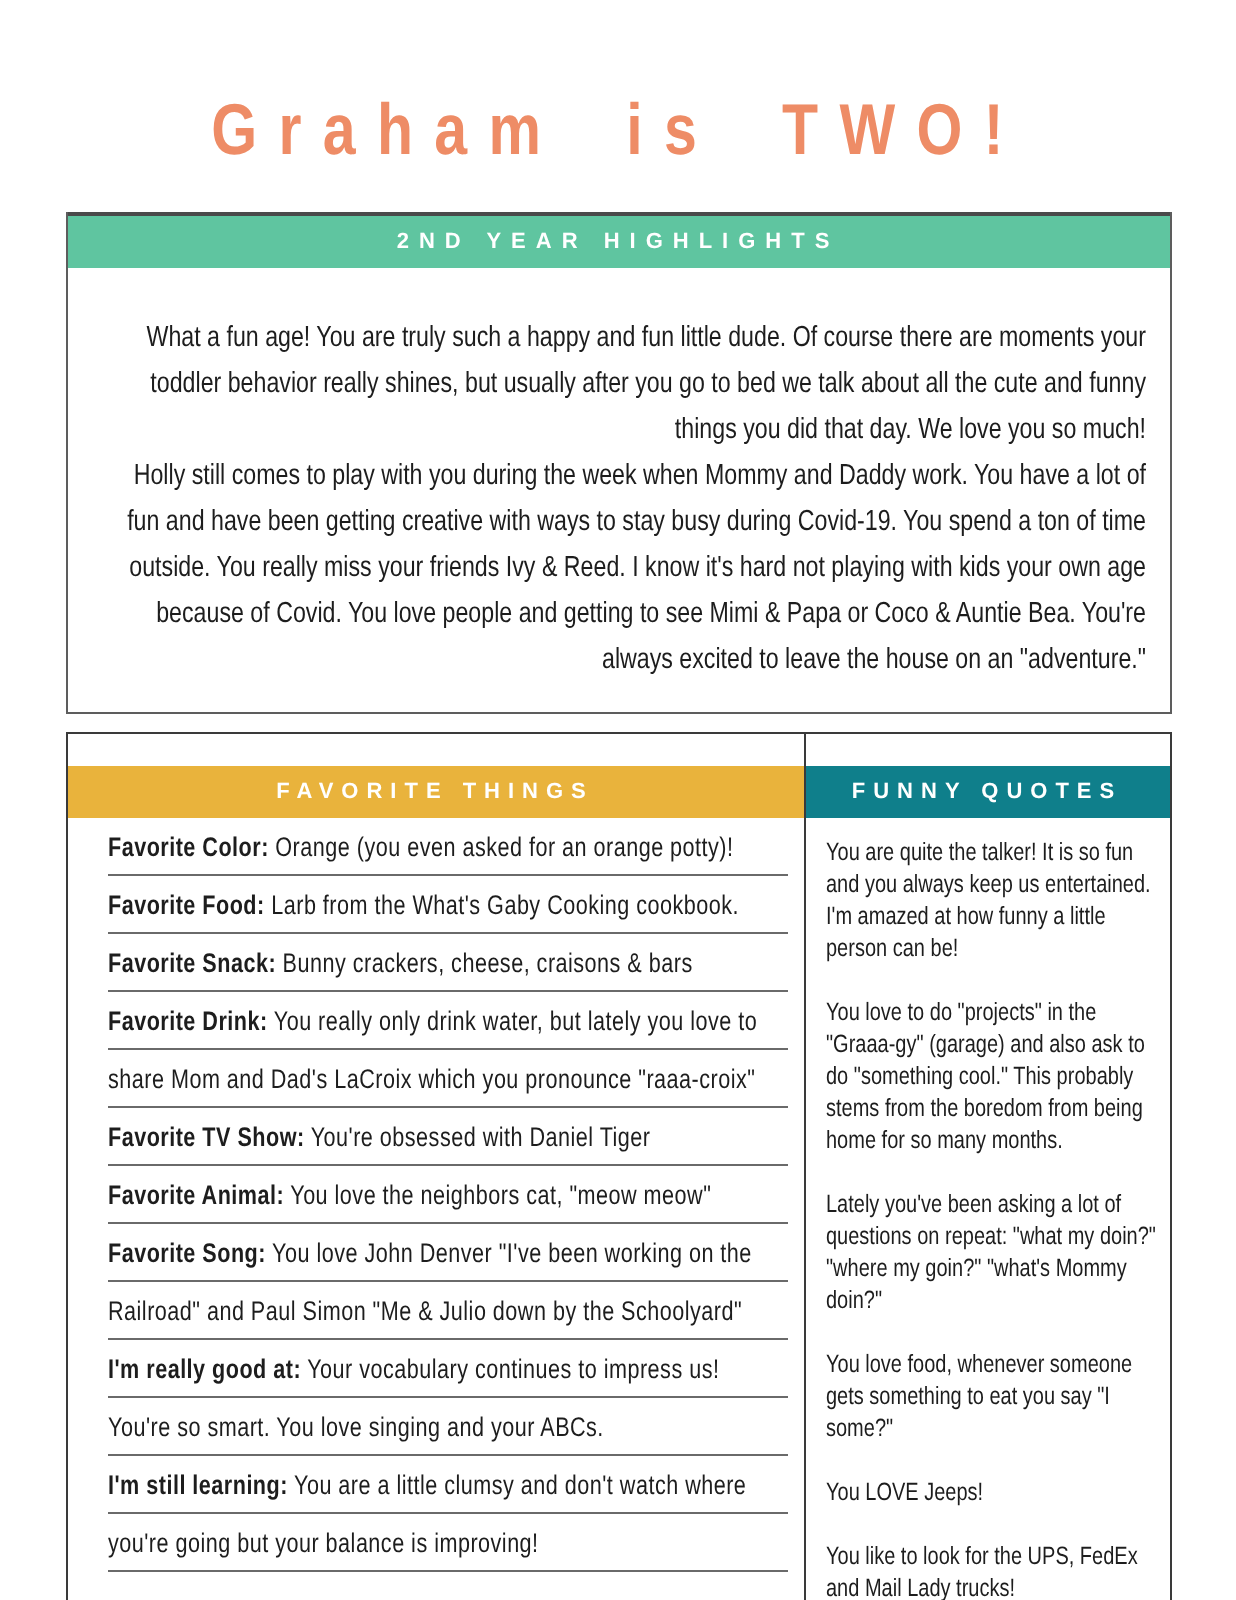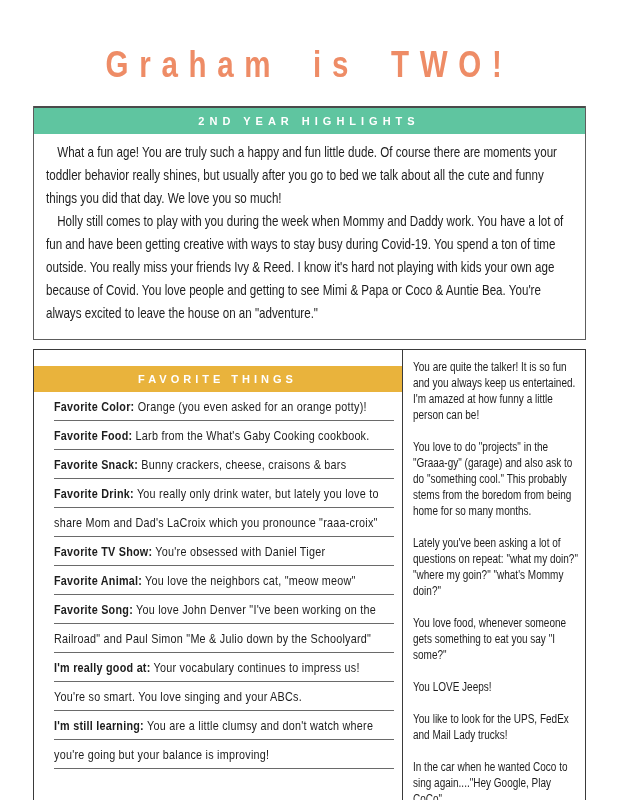--- a/index.html
+++ b/index.html
@@ -59,21 +59,22 @@
   .box-highlights {
     margin-top: 20px;
     border: 1px solid #5d5d5d;
     border-top: none;
   }
   .band-highlights {
     background: var(--mint, #5FC5A0);
     border-top: 2px solid #4a4a4a;
   }
   .intro-wrap {
-    padding: 7px 12px 14px 12px;
+    padding: 24px 12px 14px 12px;
+    text-align: right;
   }
   .intro-text {
     font-size: 14.5px;
     line-height: 23px;
   }
   .intro-text p {
     margin: 0;
     text-indent: 14px;
   }
 
@@ -166,20 +167,21 @@
         <div class="fav-item"><span class="lbl">Favorite TV Show:</span> <span class="val">You're obsessed with Daniel Tiger</span></div>
         <div class="fav-item"><span class="lbl">Favorite Animal:</span> <span class="val">You love the neighbors cat, "meow meow"</span></div>
         <div class="fav-item"><span class="lbl">Favorite Song:</span> <span class="val">You love John Denver "I've been working on the Railroad" and Paul Simon "Me &amp; Julio down by the Schoolyard"</span></div>
         <div class="fav-item"><span class="lbl">I'm really good at:</span> <span class="val">Your vocabulary continues to impress us! You're so smart. You love singing and your ABCs.</span></div>
         <div class="fav-item"><span class="lbl">I'm still learning:</span> <span class="val">You are a little clumsy and don't watch where you're going but your balance is improving!</span></div>
       </div>
     </div>
   </div>
 
   <div class="col-right">
+    <div class="band band-quotes">FUNNY QUOTES</div>
     <div class="quotes-body">
       <div class="quotes-text cx">
         <p>You are quite the talker! It is so fun and you always keep us entertained. I'm amazed at how funny a little person can be!</p>
         <p>You love to do "projects" in the "Graaa-gy" (garage) and also ask to do "something cool." This probably stems from the boredom from being home for so many months.</p>
         <p>Lately you've been asking a lot of questions on repeat: "what my doin?" "where my goin?" "what's Mommy doin?"</p>
         <p>You love food, whenever someone gets something to eat you say "I some?"</p>
         <p>You LOVE Jeeps!</p>
         <p>You like to look for the UPS, FedEx and Mail Lady trucks!</p>
         <p>In the car when he wanted Coco to sing again...."Hey Google, Play CoCo"</p>
       </div>

